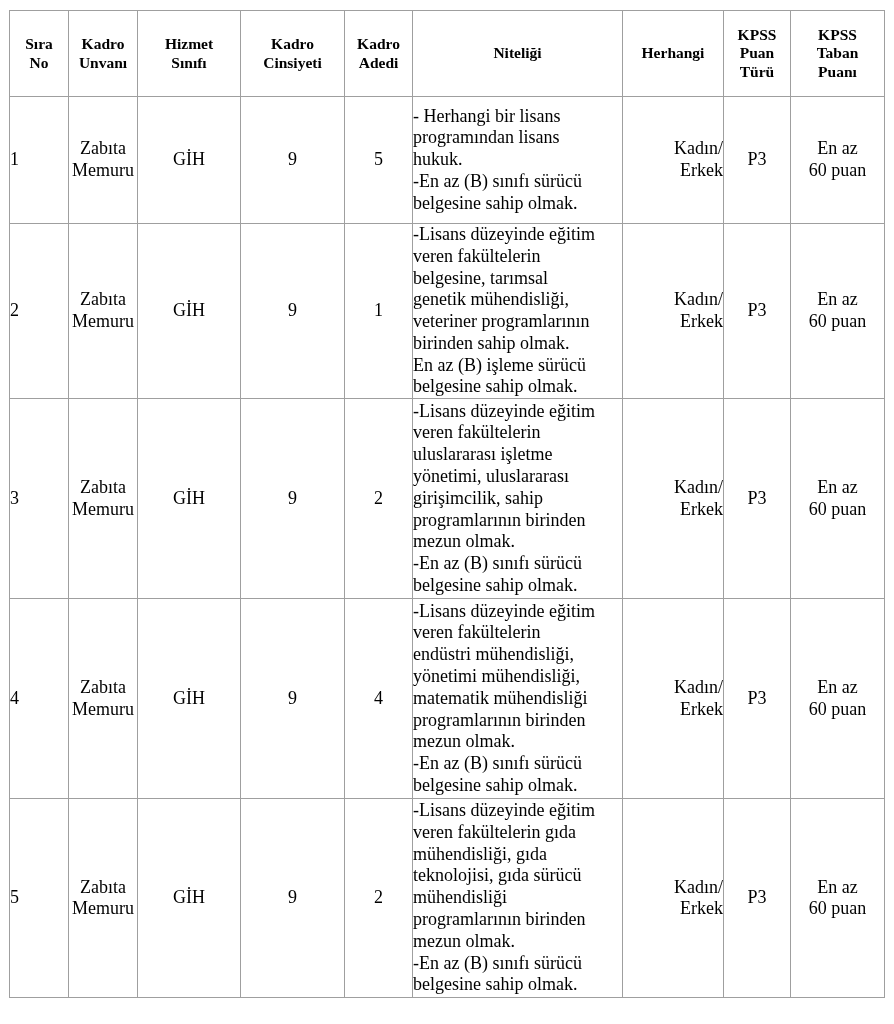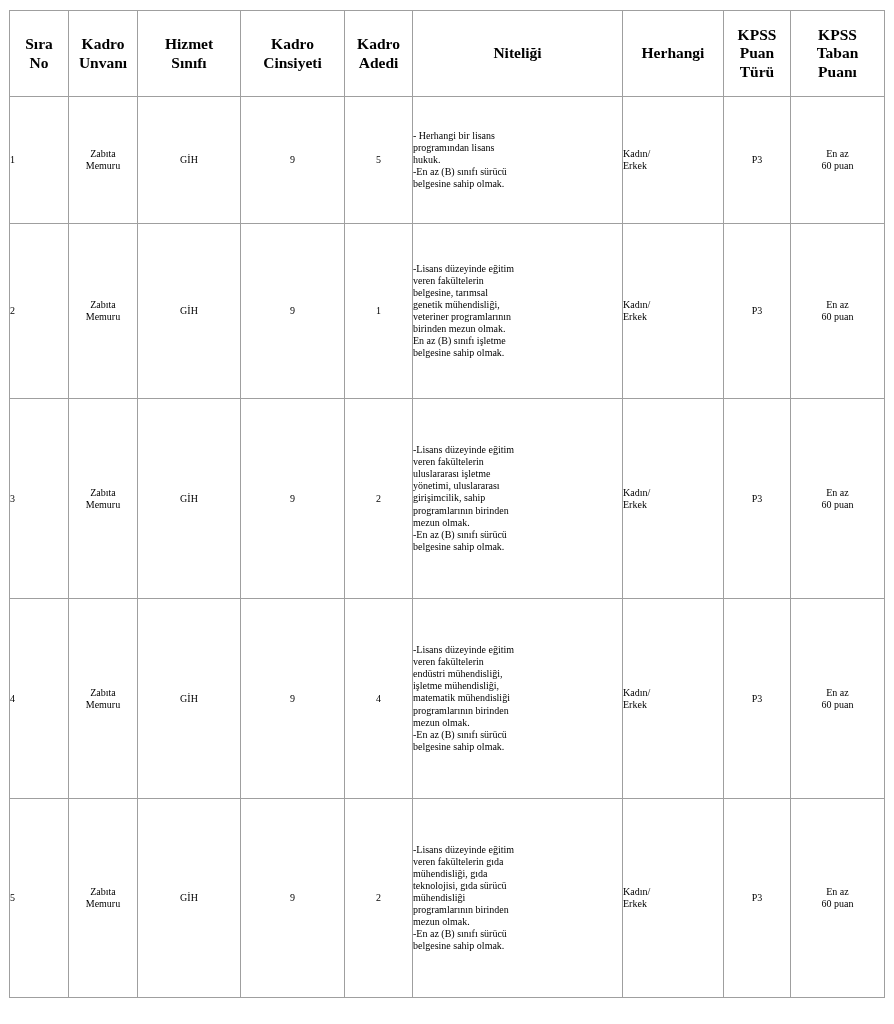--- a/index.html
+++ b/index.html
@@ -63,40 +63,40 @@
     font-size: 15.5px;
     line-height: 1.18;
     text-align: center;
     vertical-align: middle;
     padding: 2px 2px;
   }
   thead th .hl { display: block; white-space: nowrap; }
 
   
   tbody td {
-    font-size: 10px;
+    font-size: 18px;
     line-height: 1.2;
     font-weight: normal;
   }
 
   td.cell-sira {
     text-align: left;
     padding-left: 10px;
     vertical-align: middle;
   }
 
   td.cell-center {
     text-align: center;
     vertical-align: middle;
     padding: 2px 3px;
   }
   td.cell-center .ml { display: block; white-space: nowrap; }
 
   td.cell-left {
-    text-align: left;
+    text-align: right;
     vertical-align: middle;
     padding-left: 8px;
   }
   td.cell-left .ml { display: block; white-space: nowrap; }
 
   td.cell-nitelik {
     text-align: left;
     vertical-align: top;
     padding: 8px 4px 6px 6px;
     line-height: 1.21;
@@ -204,22 +204,22 @@
             </td>
             <td class="cell-center">GİH</td>
             <td class="cell-center">9</td>
             <td class="cell-center">1</td>
             <td class="cell-nitelik">
               <span class="nl">-Lisans düzeyinde eğitim</span>
               <span class="nl">veren fakültelerin</span>
               <span class="nl">belgesine, tarımsal</span>
               <span class="nl">genetik mühendisliği,</span>
               <span class="nl">veteriner programlarının</span>
-              <span class="nl">birinden mezun olmak.</span>
-              <span class="nl">En az (B) sınıfı işletme</span>
+              <span class="nl">birinden sahip olmak.</span>
+              <span class="nl">En az (B) işleme sürücü</span>
               <span class="nl">belgesine sahip olmak.</span>
             </td>
             <td class="cell-left">
               <span class="ml">Kadın/</span>
               <span class="ml">Erkek</span>
             </td>
             <td class="cell-center">P3</td>
             <td class="cell-center">
               <span class="ml">En az</span>
               <span class="ml">60 puan</span>
@@ -261,21 +261,21 @@
               <span class="ml">Zabıta</span>
               <span class="ml">Memuru</span>
             </td>
             <td class="cell-center">GİH</td>
             <td class="cell-center">9</td>
             <td class="cell-center">4</td>
             <td class="cell-nitelik">
               <span class="nl">-Lisans düzeyinde eğitim</span>
               <span class="nl">veren fakültelerin</span>
               <span class="nl">endüstri mühendisliği,</span>
-              <span class="nl">işletme mühendisliği,</span>
+              <span class="nl">yönetimi mühendisliği,</span>
               <span class="nl">matematik mühendisliği</span>
               <span class="nl">programlarının birinden</span>
               <span class="nl">mezun olmak.</span>
               <span class="nl">-En az (B) sınıfı sürücü</span>
               <span class="nl">belgesine sahip olmak.</span>
             </td>
             <td class="cell-left">
               <span class="ml">Kadın/</span>
               <span class="ml">Erkek</span>
             </td>

